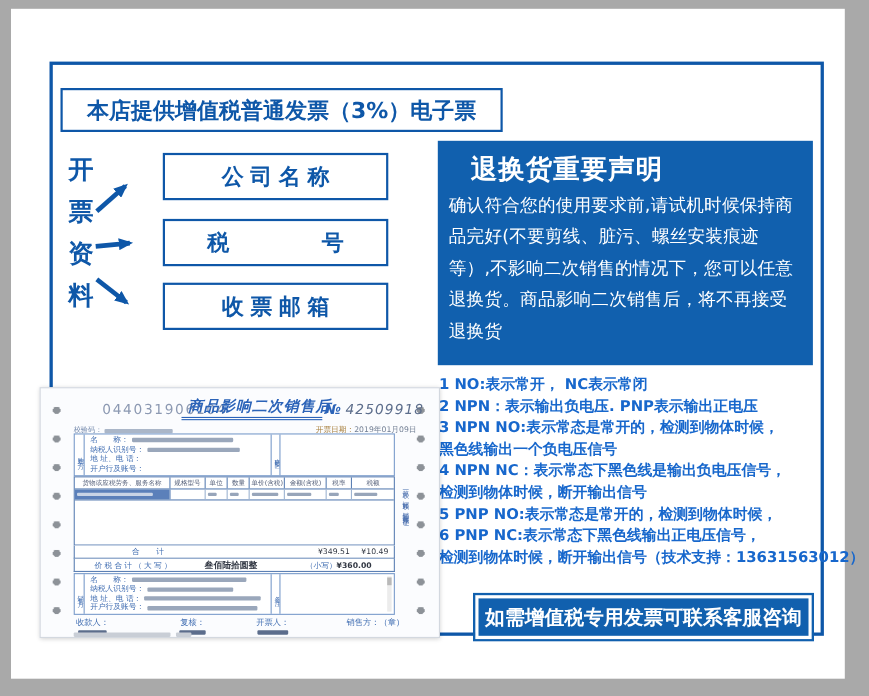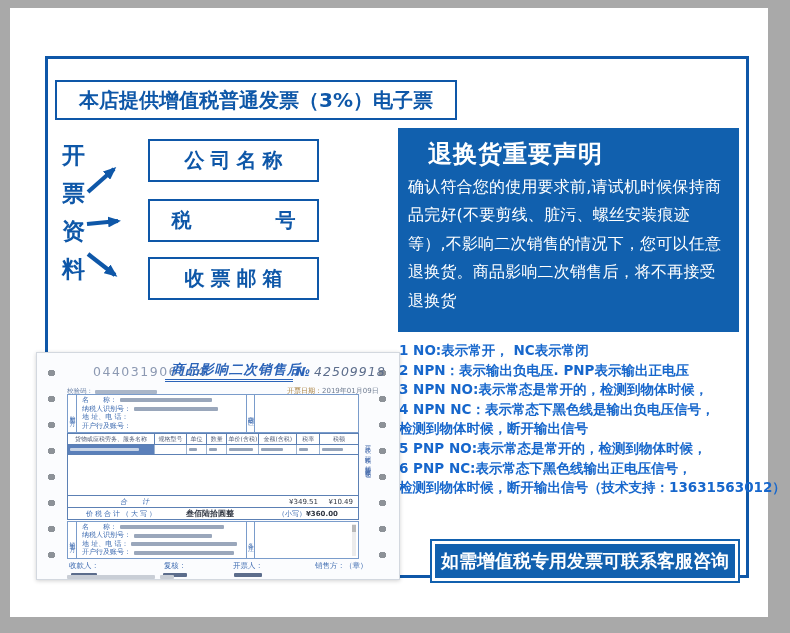--- a/index.html
+++ b/index.html
@@ -11,21 +11,21 @@
 
   .notice{position:absolute;left:55px;top:80px;width:402px;height:40px;background:#fff;
           border:2px solid #0e57a8;box-sizing:border-box;color:#0e57a8;font-size:20px;
           font-weight:600;display:flex;align-items:center;justify-content:center;white-space:nowrap;}
 
   .vlabel{position:absolute;left:62px;top:144px;display:flex;flex-direction:column;gap:15px;
           color:#0e57a8;font-size:23px;font-weight:600;line-height:1;}
 
   .arrows{position:absolute;left:84px;top:158px;}
 
-  .fieldbox{position:absolute;left:148px;width:171px;height:43px;border:2px solid #0e57a8;
+  .fieldbox{position:absolute;left:148px;width:205px;height:43px;border:2px solid #0e57a8;
             box-sizing:border-box;color:#0e57a8;font-size:20px;font-weight:600;
             display:flex;align-items:center;justify-content:center;letter-spacing:6px;
             text-indent:6px;white-space:nowrap;}
   .fb1{top:139px}.fb2{top:199px}.fb3{top:257px}
 
   .panel{position:absolute;left:398px;top:128px;width:341px;height:204px;background:#1160ae;
          color:#fff;box-sizing:border-box;}
   .panel-title{margin:10px 0 3px 30px;font-size:24px;font-weight:bold;letter-spacing:1px;}
   .panel-body{margin:0 12px 0 10px;font-size:16px;line-height:1.78;letter-spacing:.2px;}
 
@@ -84,21 +84,21 @@
   .hl{background:#5b80ba;}
   .smudge{display:inline-block;height:3px;background:#97a5ba;margin-left:2px;border-radius:1px;}
   .smudge.light{background:#c8d4e6;}
 
   .trow{position:absolute;left:30px;width:292px;height:12px;border:1px solid #5c80b4;border-top:none;
         background:#fff;font-size:7px;display:flex;align-items:center;}
   .t-total{top:143px;}
   .t-grand{top:155px;}
   .blue7{color:#3f6cb1;}
   .dark7{color:#2f3541;}
-  .t-total .lab{margin-left:52px;letter-spacing:4px;font-style:italic;}
+  .t-total .lab{margin-left:52px;letter-spacing:4px;}
   .amt1{position:absolute;left:196px;width:54px;text-align:right;}
   .amt2{position:absolute;right:5px;}
   .t-grand .lab{margin-left:18px;letter-spacing:2px;}
   .words{position:absolute;left:118px;font-weight:bold;font-size:8px;}
   .small{position:absolute;left:210px;}
 
   .inv-side{position:absolute;left:326px;top:88px;height:104px;writing-mode:vertical-rl;
             font-size:6px;color:#4a6fae;letter-spacing:1px;white-space:nowrap;overflow:hidden;}
 
   .ifoot{position:absolute;top:208px;font-size:7.5px;color:#3f6cb1;white-space:nowrap;display:flex;align-items:center;gap:2px;flex-direction:column;}
@@ -148,20 +148,21 @@
 
   <div class="panel">
     <div class="panel-title">退换货重要声明</div>
     <div class="panel-body">确认符合您的使用要求前,请试机时候保持商品完好(不要剪线、脏污、螺丝安装痕迹等）,不影响二次销售的情况下，您可以任意退换货。商品影响二次销售后，将不再接受退换货</div>
   </div>
 
   <div class="notes">
     <div>1 NO:表示常开， NC表示常闭</div>
     <div>2 NPN：表示输出负电压. PNP表示输出正电压</div>
     <div>3 NPN NO:表示常态是常开的，检测到物体时候，</div>
+    <div>黑色线输出一个负电压信号</div>
     <div>4 NPN NC：表示常态下黑色线是输出负电压信号，</div>
     <div>检测到物体时候，断开输出信号</div>
     <div>5 PNP NO:表示常态是常开的，检测到物体时候，</div>
     <div>6 PNP NC:表示常态下黑色线输出正电压信号，</div>
     <div>检测到物体时候，断开输出信号（技术支持：13631563012）</div>
   </div>
 
   <div class="cta">
     <span>如需增值税专用发票可联系客服咨询</span>
   </div>

